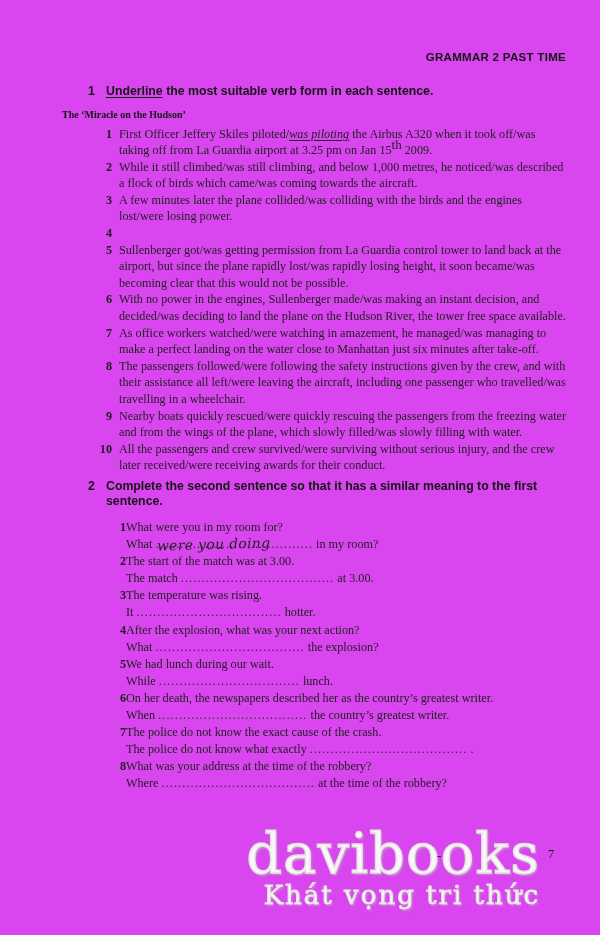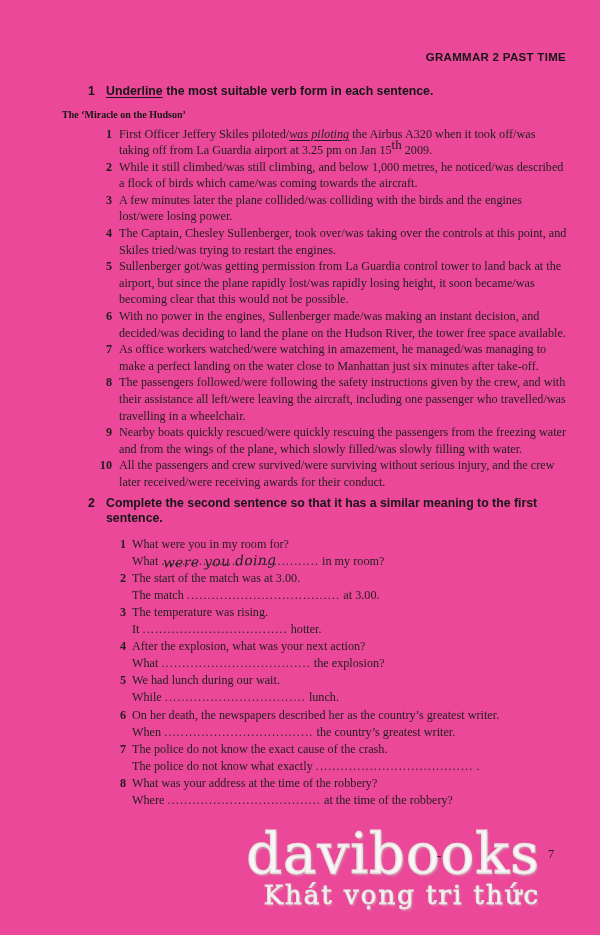--- a/index.html
+++ b/index.html
@@ -1,20 +1,20 @@
 <!DOCTYPE html>
 <html><head>
 <meta charset="utf-8">
 <style>
   html,body { margin:0; padding:0; }
   body {
     width:600px; height:935px; background:#ffffff; overflow:hidden; position:relative;
     font-family:"Liberation Serif", serif; color:#1e1e1e;
   }
-  .page { position:absolute; inset:0; background:#ec4899; }
+  .page { position:absolute; inset:0; background:#d946ef; }
 
   .header {
     position:absolute; top:51px; right:34px; z-index:3;
     font-family:"Liberation Sans", sans-serif; font-weight:bold;
     font-size:11.5px; letter-spacing:0.3px; color:#161616;
   }
 
   .content { position:absolute; top:84px; left:62px; width:505px; z-index:2; }
 
   .ex-head {
@@ -33,21 +33,21 @@
   .inum { flex:none; width:50px; text-align:right; font-weight:bold; }
   .item1-row .itext { margin-left:7px; width:462px; }
   .i  { }
   .iu { font-style:italic; text-decoration:underline; text-underline-offset:1.5px; }
   .sup { font-size:13px; vertical-align:super; line-height:0; }
 
   .ex2 { margin-top:5px; }
   .list2 { margin-top:9px; font-size:12.2px; line-height:17.1px; }
   .item2-row { display:flex; }
   .item2-row .inum { width:64px; }
-  .item2-row .itext { margin-left:6px; width:432px; }
+  .item2-row .itext { width:432px; }
   .dots { letter-spacing:1.1px; color:#2a2a2a; }
   .dotwrap { position:relative; }
   .hand {
     position:absolute; left:2px; bottom:-2px; white-space:nowrap;
     font-family:"DejaVu Serif", serif; font-style:italic;
     font-size:13.8px; letter-spacing:0.4px; color:#222;
     transform:rotate(-1.5deg);
   }
 
   .watermark {
@@ -94,21 +94,20 @@
           <div class="item1-row">
             <span class="inum">2</span>
             <span class="itext"><span>While it </span><span class="i">still climbed/was still climbing</span><span>, and below 1,000 metres, he </span><span class="i">noticed/was described</span><span> a flock of birds which </span><span class="i">came/was coming</span><span> towards the aircraft.</span></span>
           </div>
           <div class="item1-row">
             <span class="inum">3</span>
             <span class="itext"><span>A few minutes later the plane </span><span class="i">collided/was colliding</span><span> with the birds and the engines </span><span class="i">lost/were losing</span><span> power.</span></span>
           </div>
           <div class="item1-row">
             <span class="inum">4</span>
-            <span class="itext"><span>The Captain, Chesley Sullenberger, </span><span class="i">took over/was taking over</span><span> the controls at this point, and Skiles </span><span class="i">tried/was trying</span><span> to restart the engines.</span></span>
           </div>
           <div class="item1-row">
             <span class="inum">5</span>
             <span class="itext"><span>Sullenberger </span><span class="i">got/was getting</span><span> permission from La Guardia control tower to land back at the airport, but since the plane </span><span class="i">rapidly lost/was rapidly losing</span><span> height, it soon </span><span class="i">became/was becoming</span><span> clear that this would not be possible.</span></span>
           </div>
           <div class="item1-row">
             <span class="inum">6</span>
             <span class="itext"><span>With no power in the engines, Sullenberger </span><span class="i">made/was making</span><span> an instant decision, and </span><span class="i">decided/was deciding</span><span> to land the plane on the Hudson River, the tower free space available.</span></span>
           </div>
           <div class="item1-row">

